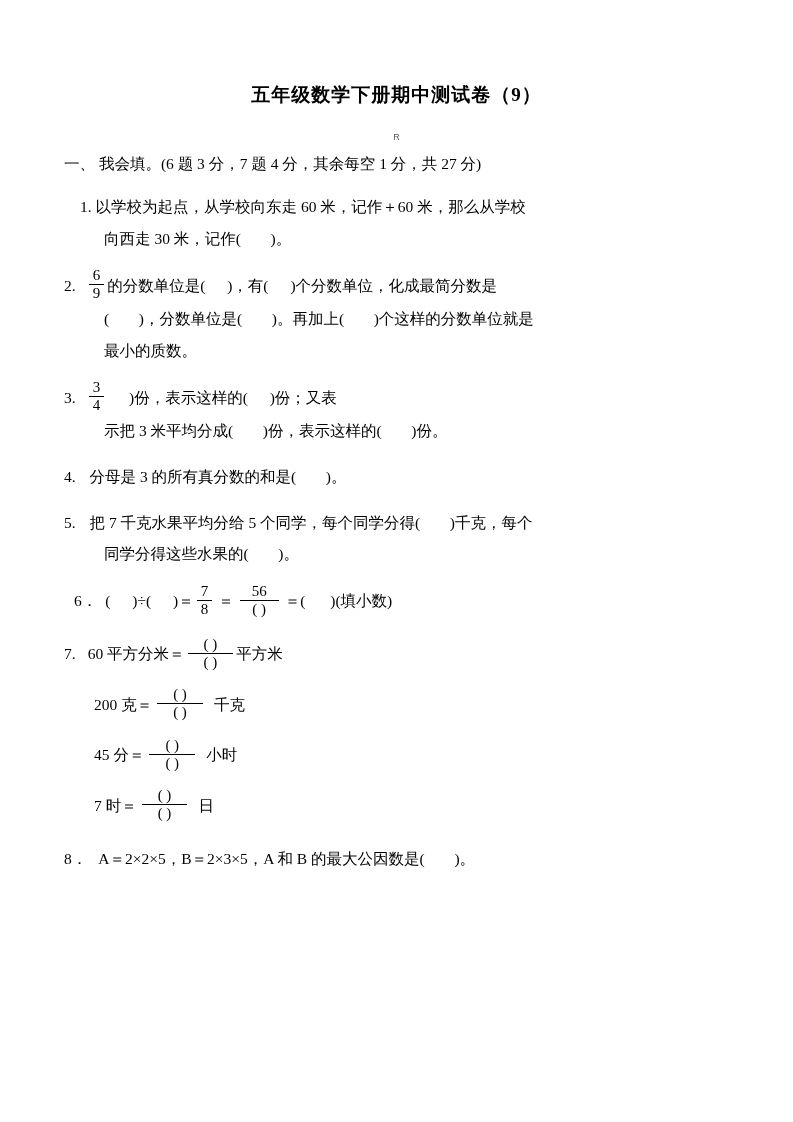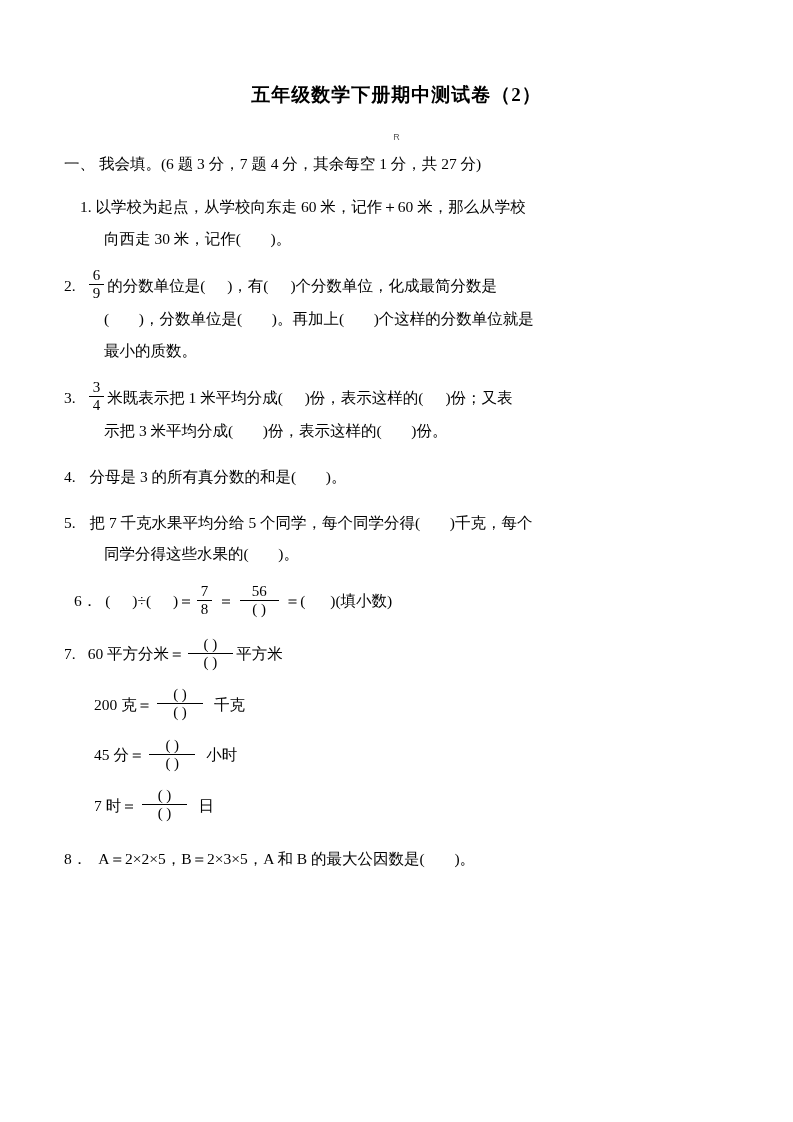--- a/index.html
+++ b/index.html
@@ -119,21 +119,21 @@
     margin-left: 8px;
   }
 </style>
 </head>
 <body>
 
 <div class="page">
 
   <div class="corner-mark">R</div>
 
-  <div class="doc-title">五年级数学下册期中测试卷（2）</div>
+  <div class="doc-title">五年级数学下册期中测试卷（9）</div>
 
   <div class="section-head">
     <span>一、</span>
     <span>我会填。(6 题 3 分，7 题 4 分，其余每空 1 分，共 27 分)</span>
   </div>
 
   <div class="q">
     <div class="indent" style="padding-left:20px;">
       <span class="num">1.</span>
       <span>以学校为起点，从学校向东走 60 米，记作＋60 米，那么从学校</span>
@@ -172,21 +172,20 @@
     </div>
   </div>
 
   <div class="q">
     <div class="inline-row" style="padding-left:4px;">
       <span class="num" style="margin-right:10px;">3.</span>
       <span class="frac">
         <span class="numer">3</span>
         <span class="denom">4</span>
       </span>
-      <span>米既表示把 1 米平均分成(</span>
       <span class="blank-paren">&nbsp;&nbsp;&nbsp;&nbsp;&nbsp;</span>
       <span>)份，表示这样的(</span>
       <span class="blank-paren">&nbsp;&nbsp;&nbsp;&nbsp;&nbsp;</span>
       <span>)份；又表</span>
     </div>
     <div class="indent" style="padding-left:44px;font-family:Liberation Serif, serif;">
       <span>示把 3 米平均分成(</span>
       <span class="blank-paren">&nbsp;&nbsp;&nbsp;&nbsp;&nbsp;</span>
       <span>)份，表示这样的(</span>
       <span class="blank-paren">&nbsp;&nbsp;&nbsp;&nbsp;&nbsp;</span>

